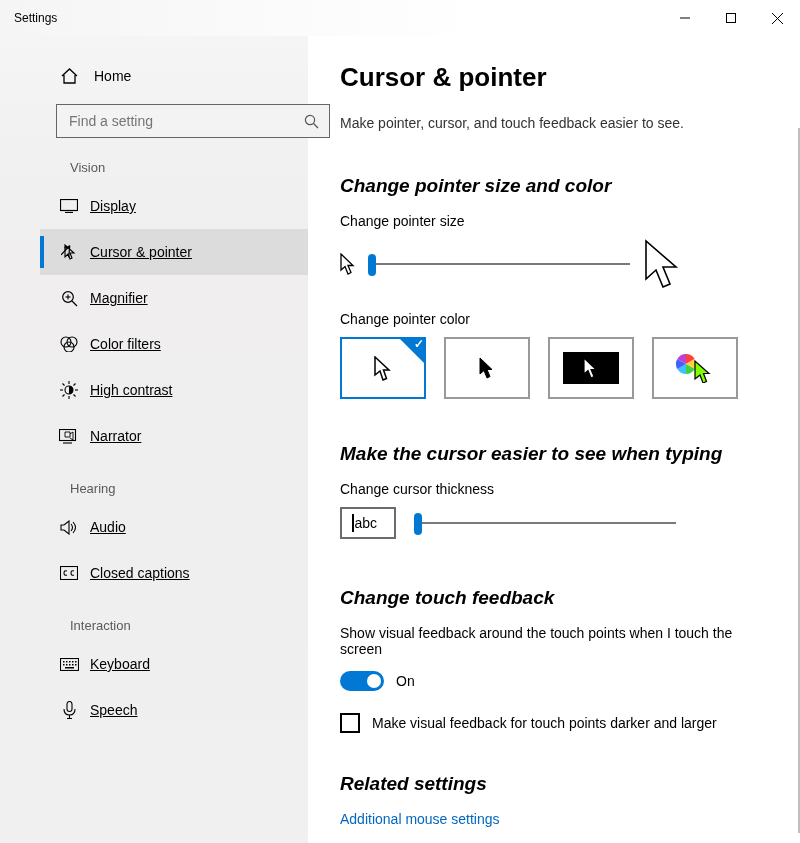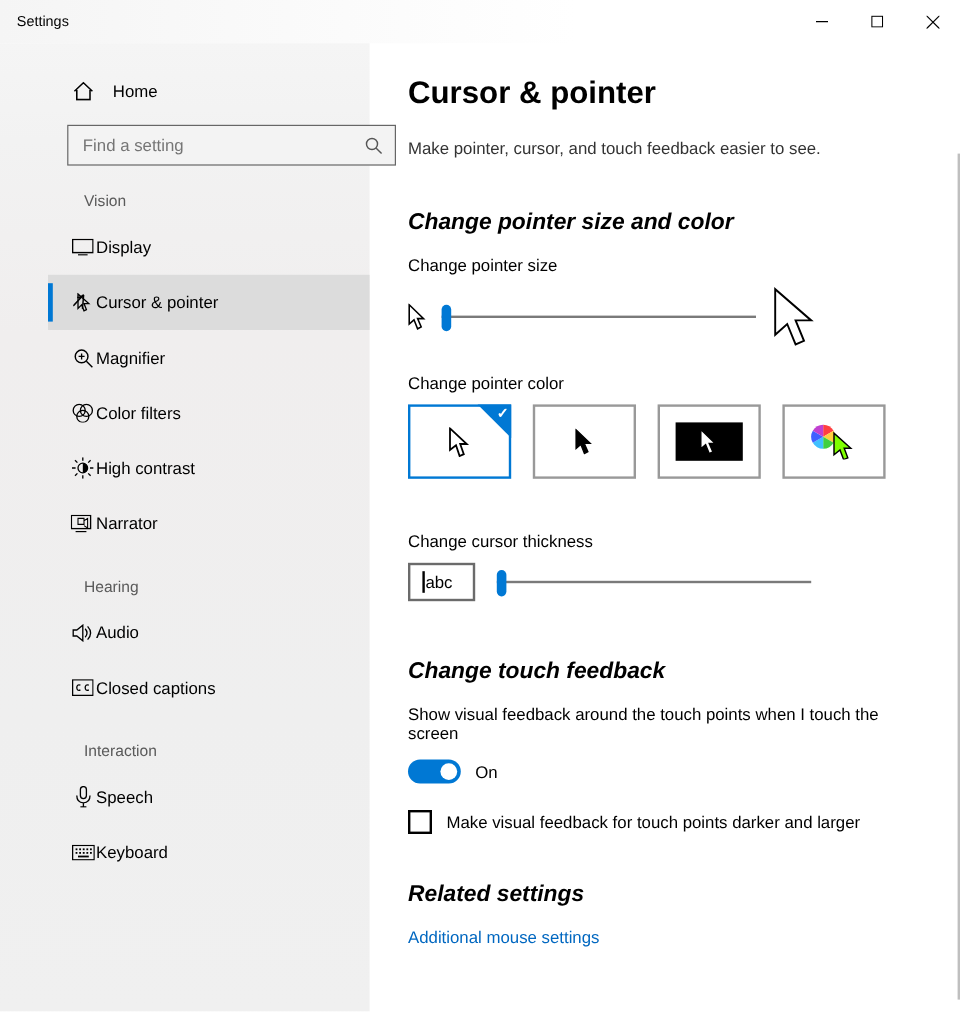--- a/index.html
+++ b/index.html
@@ -131,22 +131,23 @@
     background: #0078d4;
   }
   .nav-item .icon {
     width: 22px;
     display: flex;
     justify-content: center;
     align-items: center;
     color: #333;
   }
   .nav-item .lbl {
-    margin-left: 0;
+    margin-left: 10px;
     font-size: 14px;
+    text-decoration: underline;
   }
 
   
   h1.page-title {
     font-size: 26px;
     font-weight: 600;
     margin: 2px 0 22px 0;
   }
   .subtitle {
     font-size: 14px;
@@ -456,50 +457,50 @@
             <path d="M7 5 Q4 4 4 7 Q4 10 7 9 M14 5 Q11 4 11 7 Q11 10 14 9" fill="none" stroke="#000" stroke-width="1.1"></path>
           </svg>
       </span>
       <span class="lbl">Closed captions</span>
     </div>
 
     <div class="group-label">Interaction</div>
 
     <div class="nav-item">
       <span class="icon">
-        <svg width="13" height="18" viewBox="0 0 13 18">
-            <rect x="4" y="0.5" width="5" height="10" rx="2.5" fill="none" stroke="#000" stroke-width="1.1"></rect>
-            <path d="M1 8 Q1 14 6.5 14 Q12 14 12 8 M6.5 14 V17 M4 17.5 H9" fill="none" stroke="#000" stroke-width="1.1"></path>
-          </svg>
-      </span>
-      <span class="lbl">Speech</span>
-    </div>
-
-    <div class="nav-item">
-      <span class="icon">
         <svg width="19" height="13" viewBox="0 0 19 13">
             <rect x="0.5" y="0.5" width="18" height="12" fill="none" stroke="#000" stroke-width="1.1"></rect>
             <g fill="#000">
               <rect x="3" y="3" width="1.5" height="1.5"></rect>
               <rect x="6" y="3" width="1.5" height="1.5"></rect>
               <rect x="9" y="3" width="1.5" height="1.5"></rect>
               <rect x="12" y="3" width="1.5" height="1.5"></rect>
               <rect x="15" y="3" width="1.5" height="1.5"></rect>
               <rect x="3" y="6" width="1.5" height="1.5"></rect>
               <rect x="6" y="6" width="1.5" height="1.5"></rect>
               <rect x="9" y="6" width="1.5" height="1.5"></rect>
               <rect x="12" y="6" width="1.5" height="1.5"></rect>
               <rect x="15" y="6" width="1.5" height="1.5"></rect>
               <rect x="5" y="9" width="9" height="1.5"></rect>
             </g>
           </svg>
       </span>
       <span class="lbl">Keyboard</span>
     </div>
 
+    <div class="nav-item">
+      <span class="icon">
+        <svg width="13" height="18" viewBox="0 0 13 18">
+            <rect x="4" y="0.5" width="5" height="10" rx="2.5" fill="none" stroke="#000" stroke-width="1.1"></rect>
+            <path d="M1 8 Q1 14 6.5 14 Q12 14 12 8 M6.5 14 V17 M4 17.5 H9" fill="none" stroke="#000" stroke-width="1.1"></path>
+          </svg>
+      </span>
+      <span class="lbl">Speech</span>
+    </div>
+
   </div>
 
   <div class="content">
     <div class="scroll-indicator"></div>
 
     <h1 class="page-title">Cursor &amp; pointer</h1>
     <div class="subtitle">Make pointer, cursor, and touch feedback easier to see.</div>
 
     <h2 class="sec">Change pointer size and color</h2>
 
@@ -549,20 +550,21 @@
             <path d="M0 0 L8.66 5 A10 10 0 0 1 0 10 Z" fill="#40d040"></path>
             <path d="M0 0 L0 10 A10 10 0 0 1 -8.66 5 Z" fill="#40c0ff"></path>
             <path d="M0 0 L-8.66 5 A10 10 0 0 1 -8.66 -5 Z" fill="#4060ff"></path>
             <path d="M0 0 L-8.66 -5 A10 10 0 0 1 0 -10 Z" fill="#c040d0"></path>
           </g>
           <path d="M20 8 L20 26 L25 22 L28 30 L31.5 28.5 L28.5 20.5 L34 20.5 Z" fill="#7fff00" stroke="#000" stroke-width="1.2"></path>
         </svg>
       </div>
     </div>
 
+    <h2 class="sec">Make the cursor easier to see when typing</h2>
     <div class="field-label">Change cursor thickness</div>
     <div class="thickness-row">
       <div class="abc-box">
         <span class="caret"></span>
         <span>abc</span>
       </div>
       <div class="slider">
         <div class="slider-track"></div>
         <div class="slider-thumb" style="left:0px"></div>
       </div>

